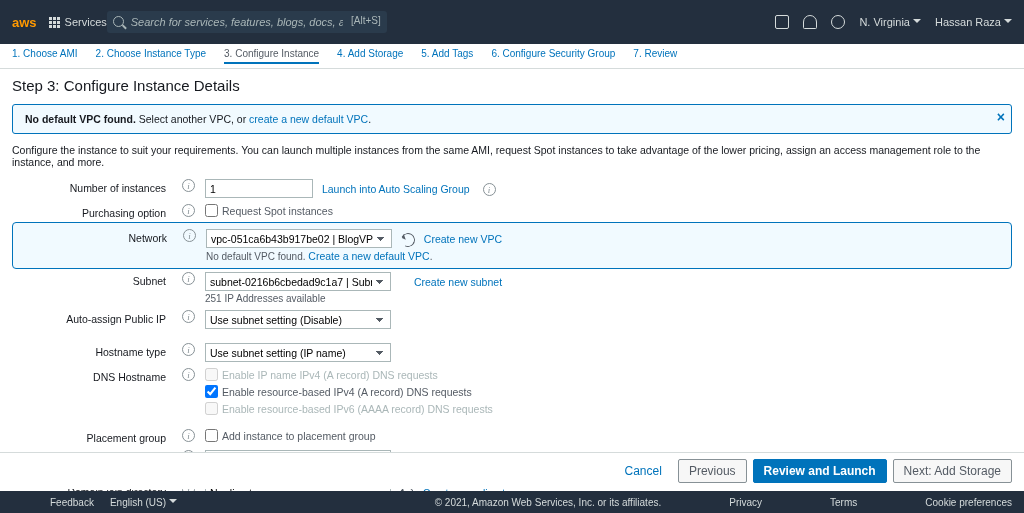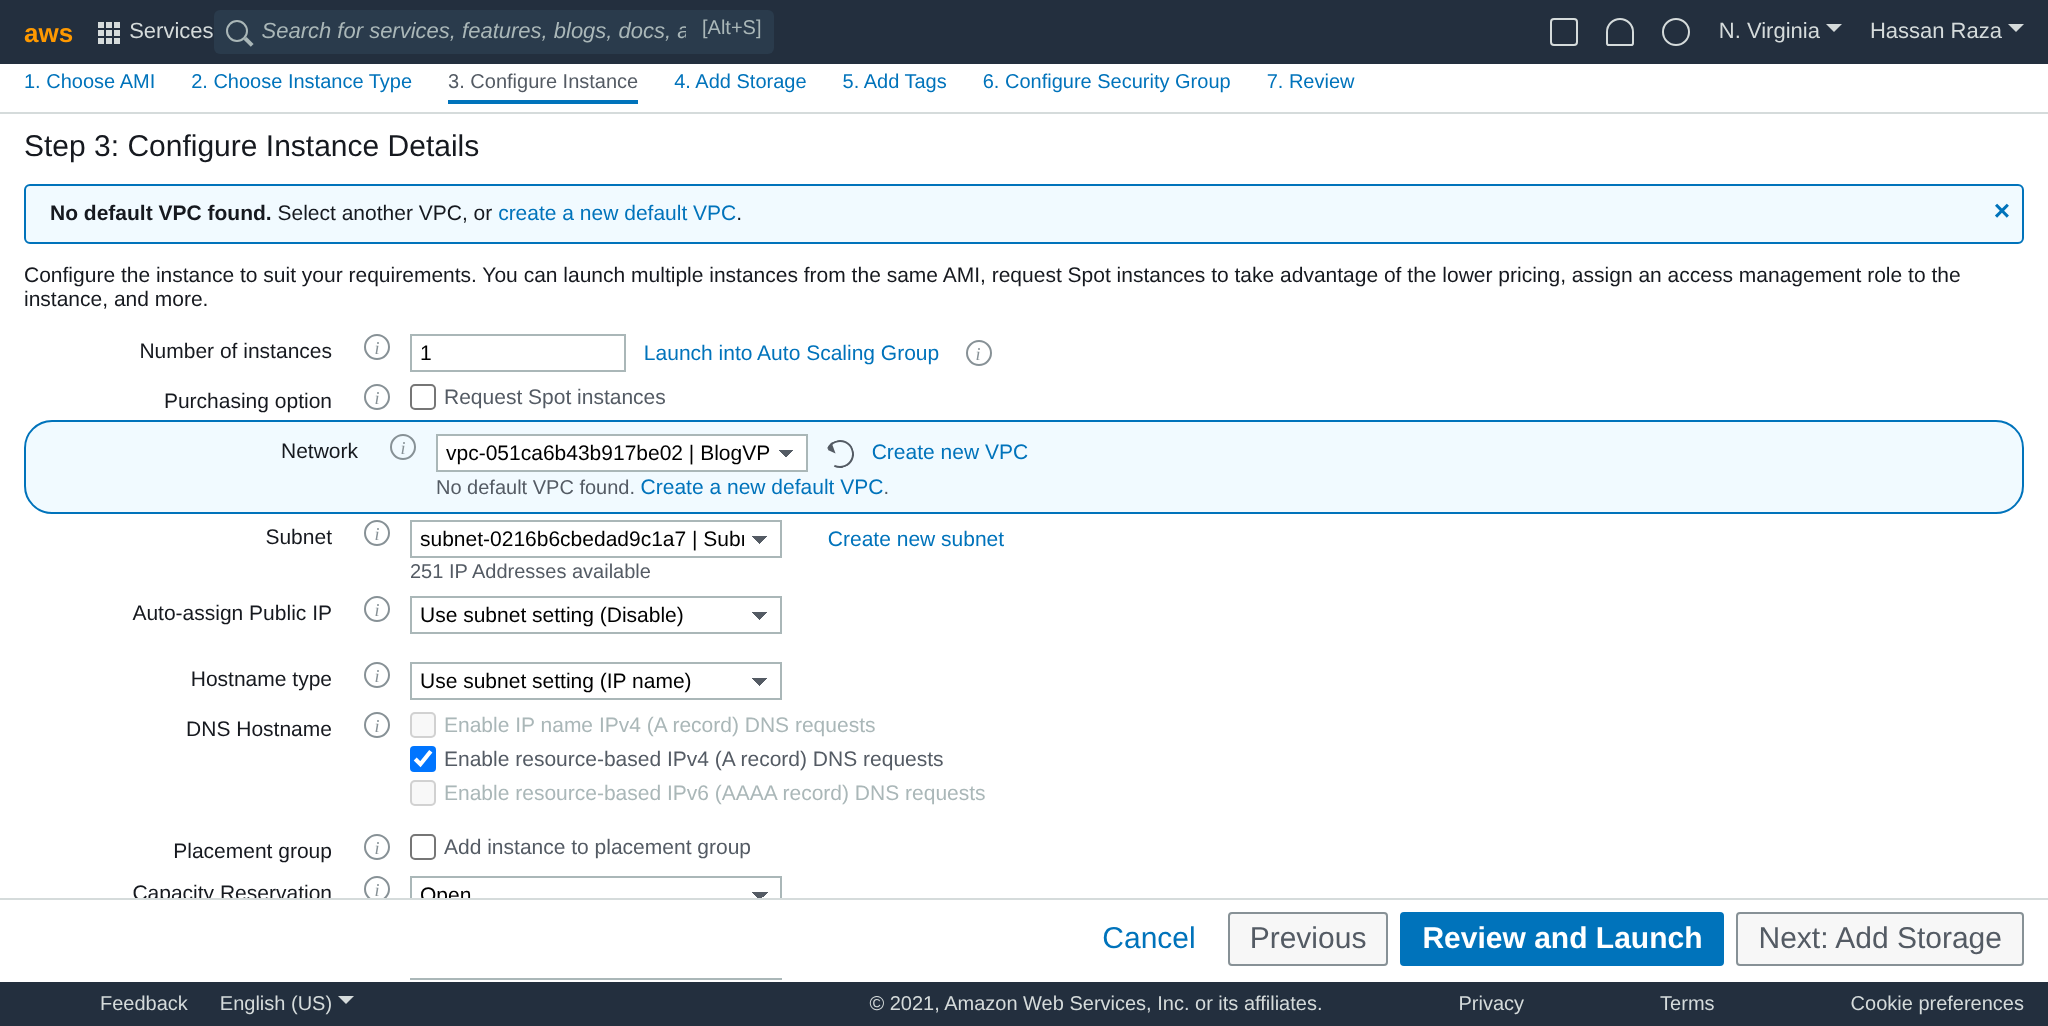--- a/index.html
+++ b/index.html
@@ -1,19 +1,19 @@
 <!DOCTYPE html>
 <html><head>
 <meta charset="utf-8">
 <style>
 * { margin: 0; padding: 0; box-sizing: border-box; font-family: "Amazon Ember", "Helvetica Neue", Arial, sans-serif; }
 body { font-size: 11px; color: #16191f; background: #fff; width: 1024px; height: 513px; overflow: hidden; position: relative; }
 
 
-.top-nav { background: #232f3e; height: 32px; display: flex; align-items: center; padding: 0 12px; color: #fff; }
+.top-nav { background: #232f3e; height: 44px; display: flex; align-items: center; padding: 0 12px; color: #fff; }
 .aws-logo { color: #ff9900; font-weight: bold; font-size: 13px; margin-right: 12px; }
 .services-btn { display: flex; align-items: center; gap: 5px; color: #d5dbdb; font-size: 11px; cursor: pointer; }
 .grid-icon { display: inline-grid; grid-template-columns: repeat(3,3px); grid-template-rows: repeat(3,3px); gap: 1px; }
 .grid-icon span { background: #d5dbdb; }
 .search-wrap { flex: 1; position: relative; max-width: 280px; }
 .search-wrap input { width: 100%; background: #2a3b4c; border: none; border-radius: 3px; height: 22px; padding: 0 44px 0 24px; color: #fff; font-size: 11px; }
 .search-wrap input::placeholder { color: #aab7b8; font-style: italic; }
 .search-icon { position: absolute; left: 6px; top: 5px; width: 11px; height: 11px; border: 1.5px solid #aab7b8; border-radius: 50%; }
 .search-icon::after { content: ''; position: absolute; width: 5px; height: 1.5px; background: #aab7b8; transform: rotate(45deg); right: -4px; bottom: -1px; }
 .search-kbd { position: absolute; right: 6px; top: 4px; color: #aab7b8; font-size: 10px; }
@@ -32,38 +32,38 @@
 .main { padding: 8px 12px 60px; }
 h1 { font-size: 15px; font-weight: 300; color: #16191f; margin-bottom: 10px; }
 .alert { border: 1px solid #0073bb; background: #f1faff; border-radius: 3px; padding: 8px 12px; margin-bottom: 10px; position: relative; font-size: 10.5px; }
 .alert b { font-weight: 700; }
 .alert a { color: #0073bb; text-decoration: none; }
 .alert .x { position: absolute; right: 6px; top: 4px; color: #0073bb; font-size: 14px; cursor: pointer; font-weight: bold; }
 
 .intro { font-size: 10.5px; color: #16191f; margin-bottom: 8px; }
 
 .form-row { display: flex; align-items: flex-start; padding: 3px 0; font-size: 10.5px; }
-.form-row.highlight { border: 1px solid #0073bb; background: #f1faff; border-radius: 14px; padding: 6px 12px; }
+.form-row.highlight { border: 1px solid #0073bb; background: #f1faff; border-radius: 4px; padding: 6px 0; }
 .lbl { width: 160px; text-align: right; padding-right: 6px; padding-top: 3px; }
 .info-i { display: inline-flex; width: 13px; height: 13px; border: 1px solid #879196; border-radius: 50%; color: #879196; font-size: 9px; align-items: center; justify-content: center; margin: 0 10px; font-style: italic; font-family: serif; }
 .ctrl { flex: 1; }
 .ctrl input[type=text], .ctrl select { border: 1px solid #aab7b8; background: #fff; height: 19px; font-size: 10.5px; padding: 0 4px; }
 .ctrl input.num { width: 108px; }
 .ctrl select { width: 186px; appearance: none; padding-right: 18px; background-image: linear-gradient(45deg, transparent 50%, #545b64 50%), linear-gradient(135deg, #545b64 50%, transparent 50%); background-position: calc(100% - 10px) 7px, calc(100% - 6px) 7px; background-size: 4px 4px; background-repeat: no-repeat; }
 .link { color: #0073bb; text-decoration: none; font-size: 10.5px; }
 .sub { font-size: 10px; color: #545b64; margin-top: 2px; }
 .refresh { display: inline-block; width: 14px; height: 14px; border: 1.5px solid #545b64; border-radius: 50%; border-left-color: transparent; margin: 0 6px; vertical-align: middle; position: relative; transform: rotate(-20deg); }
 .refresh::after { content: ''; position: absolute; left: -2px; top: -1px; border: 3px solid transparent; border-right-color: #545b64; }
 .chk-lbl { display: flex; align-items: center; gap: 4px; font-size: 10.5px; color: #545b64; }
 .chk-lbl input { margin: 0; }
 .chk-lbl.disabled { color: #aab7b8; }
 
 
 .actions { position: absolute; bottom: 24px; left: 0; right: 0; border-top: 1px solid #d5dbdb; padding: 6px 12px; display: flex; justify-content: flex-end; gap: 6px; background: #fff; font-size: 11px; }
-.btn { border: 1px solid #879196; background: #f7f7f7; color: #545b64; padding: 4px 10px; border-radius: 2px; cursor: pointer; font-size: 15px; }
+.btn { border: 1px solid #879196; background: #f7f7f7; color: #545b64; padding: 4px 10px; border-radius: 2px; cursor: pointer; font-size: 12px; }
 .btn-link { border: none; background: none; color: #0073bb; }
 .btn-primary { background: #0073bb; border-color: #0073bb; color: #fff; font-weight: bold; text-align: right; }
 
 
 .foot { position: absolute; bottom: 0; left: 0; right: 0; height: 22px; background: #232f3e; color: #d5dbdb; display: flex; align-items: center; padding: 0 12px; font-size: 10px; gap: 16px; }
 .foot .right { margin-left: auto; display: flex; gap: 30px; }
 .foot a { color: #d5dbdb; text-decoration: none; padding-left: 38px; }
 </style>
 </head>
 <body>

